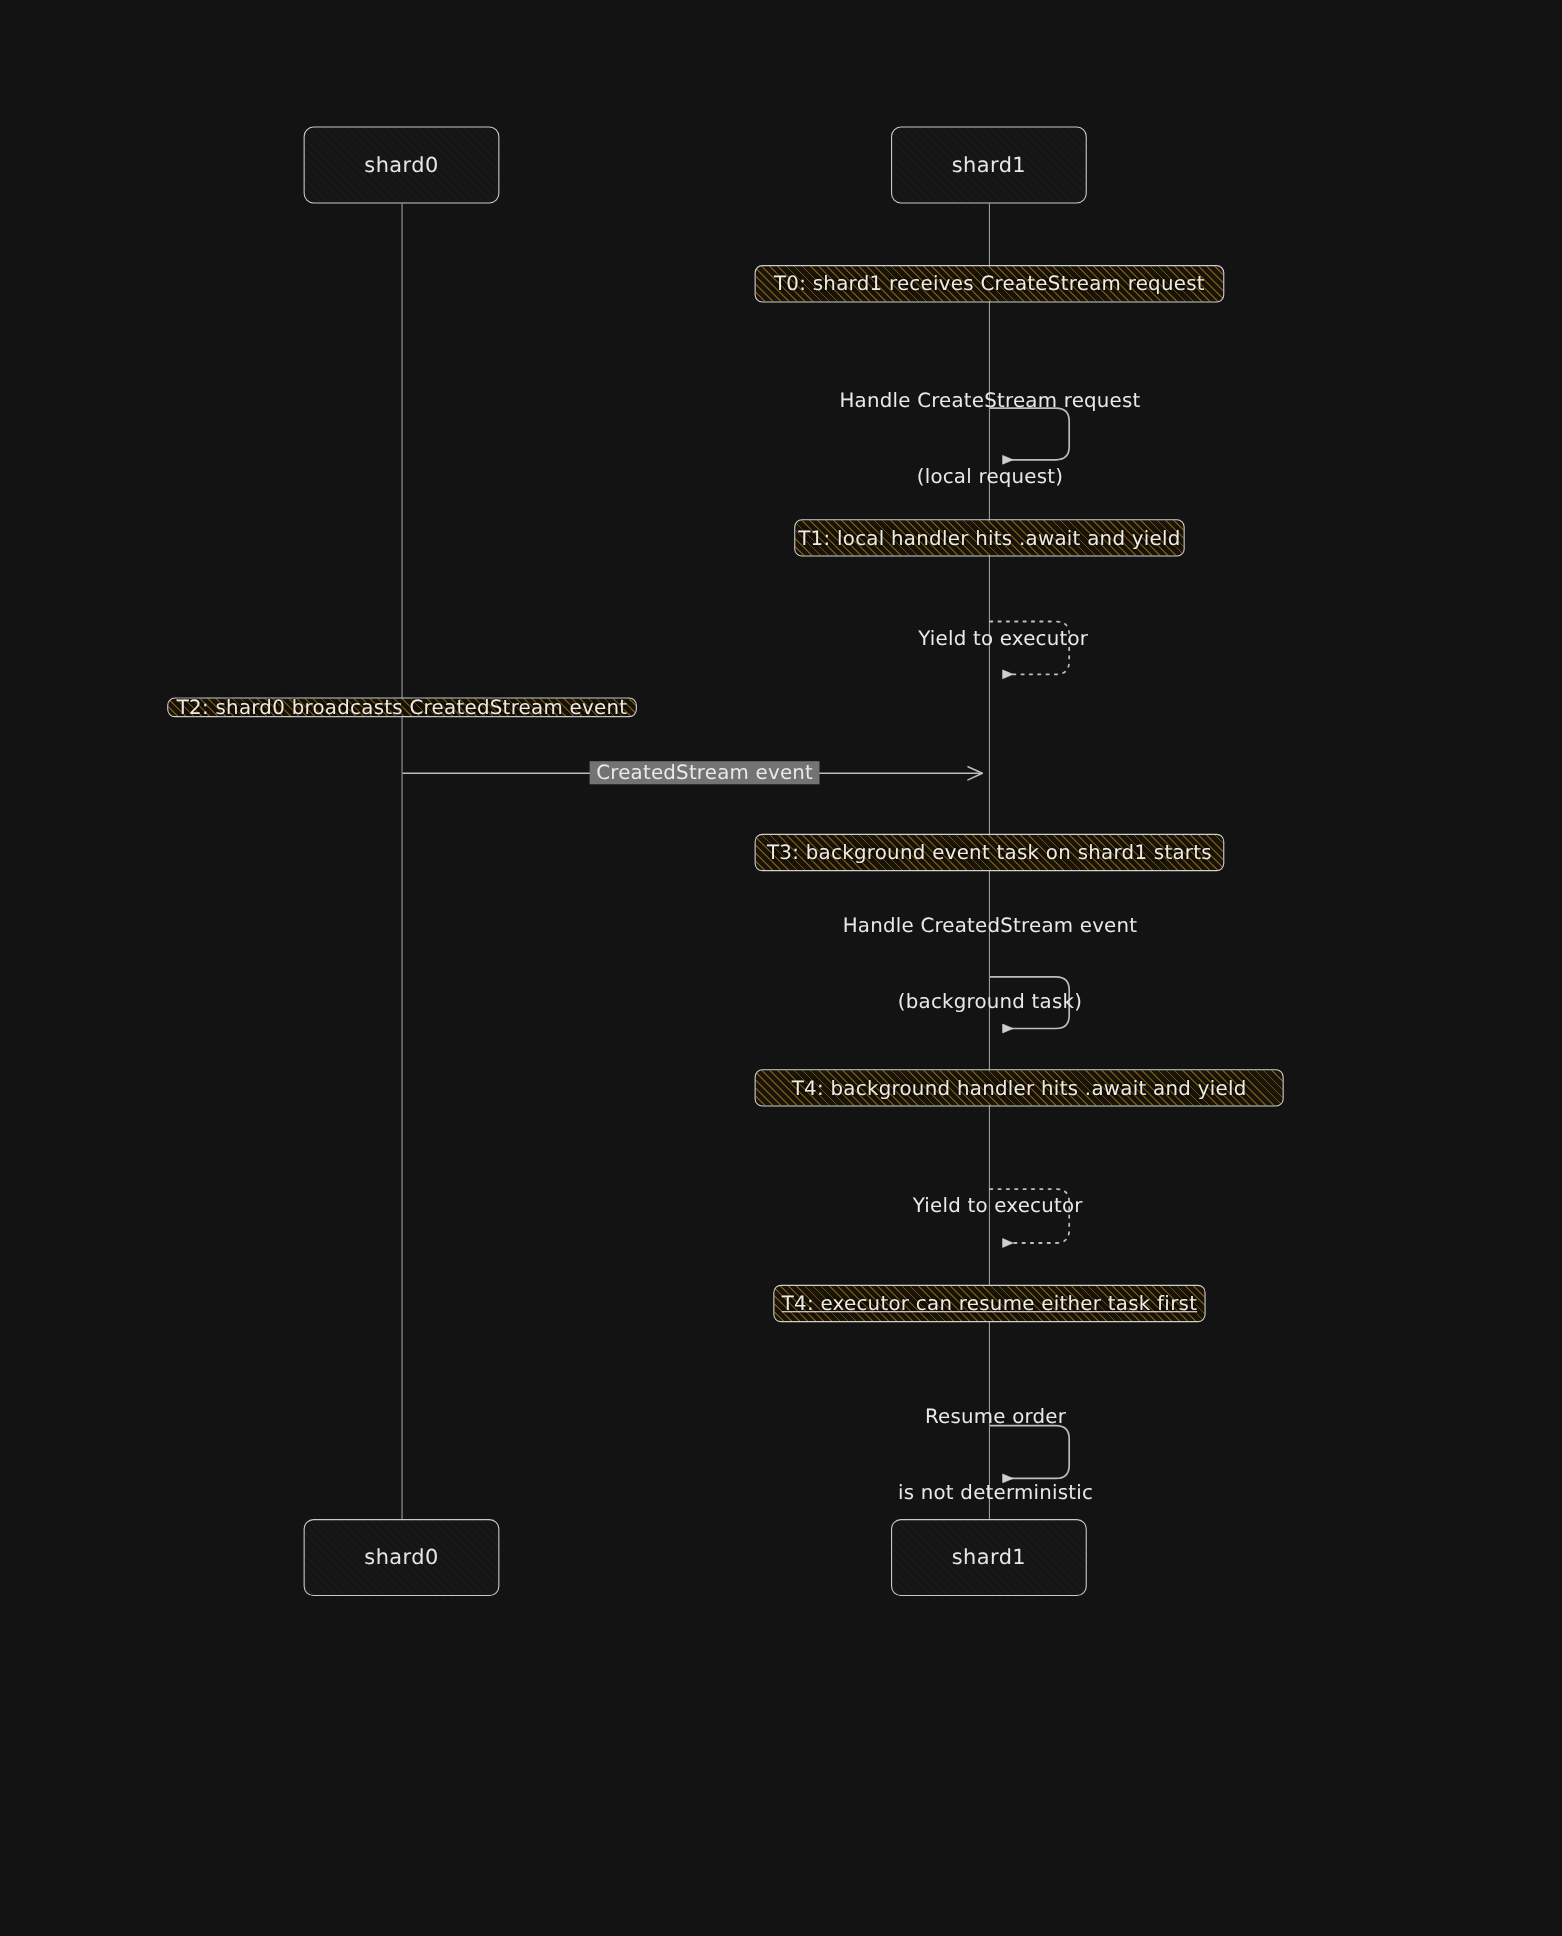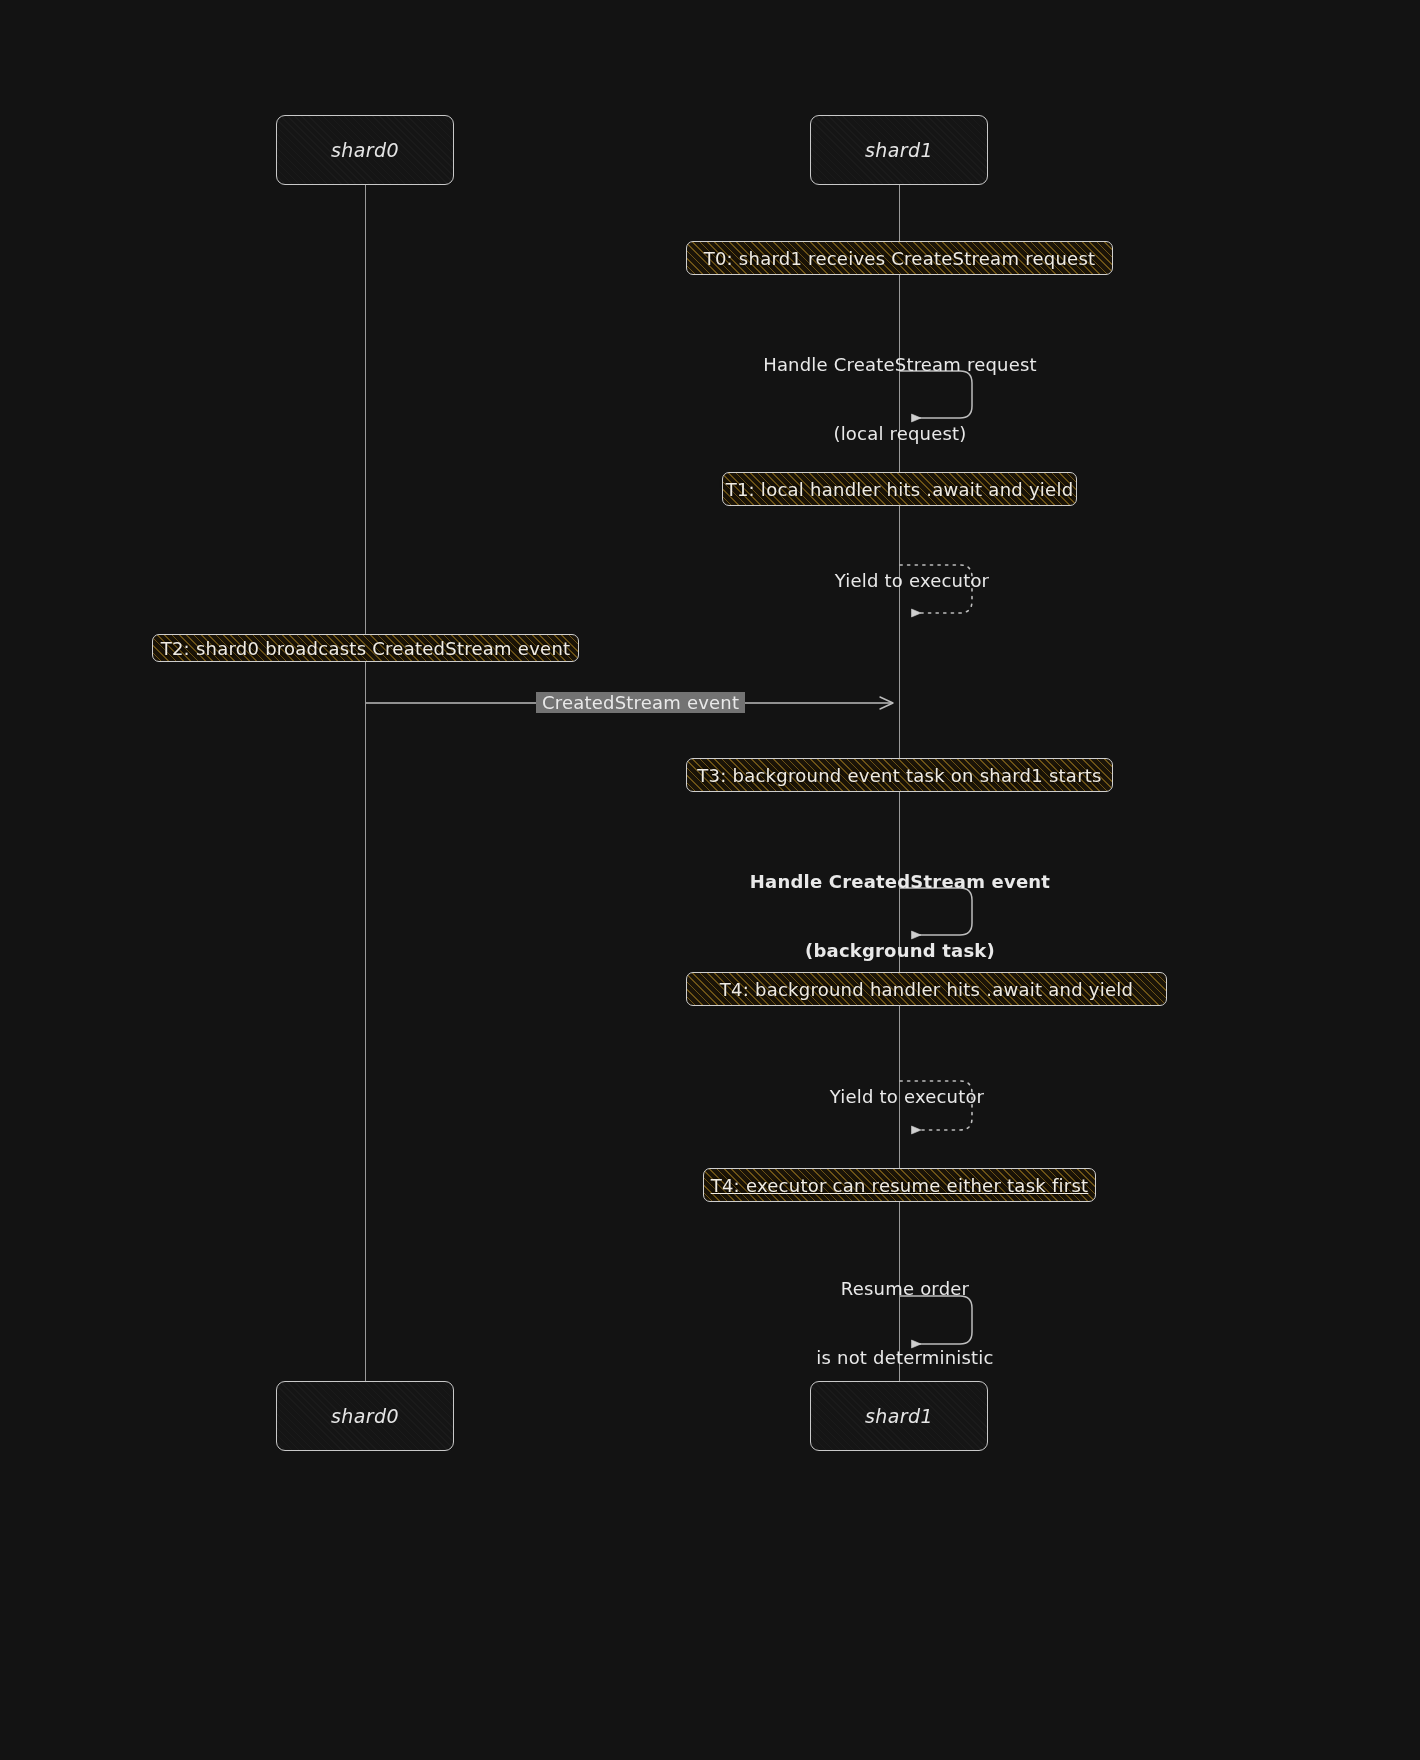--- a/index.html
+++ b/index.html
@@ -40,21 +40,20 @@
         rgba(0,0,0,0) 5px
       ),
       #151515;
     display: flex;
     align-items: center;
     justify-content: center;
     color: #e6e6e6;
     font-size: 19px;
     letter-spacing: 0.4px;
     box-sizing: border-box;
-    font-style: italic;
   }
 
   
   .note {
     position: absolute;
     border: 1.5px solid #cfcfcf;
     border-radius: 7px;
     background:
       repeating-linear-gradient(
         45deg,
@@ -172,21 +171,21 @@
   </svg>
 
   <div class="note" style="left:686px; top:241px; width:427px; height:34px;">
     <span>T0: shard1 receives CreateStream request</span>
   </div>
 
   <div class="note" style="left:722px; top:472px; width:355px; height:34px;">
     <span>T1: local handler hits .await and yield</span>
   </div>
 
-  <div class="note" style="left:152px; top:634px; width:427px; height:28px;">
+  <div class="note" style="left:152px; top:634px; width:427px; height:18px;">
     <span>T2: shard0 broadcasts CreatedStream event</span>
   </div>
 
   <div class="note" style="left:686px; top:758px; width:427px; height:34px;">
     <span>T3: background event task on shard1 starts</span>
   </div>
 
   <div class="note" style="left:686px; top:972px; width:481px; height:34px;">
     <span>T4: background handler hits .await and yield</span>
   </div>
@@ -197,21 +196,21 @@
 
   <div class="looplabel" style="left:700px; top:307px; width:400px;">
     <div>Handle CreateStream request</div>
     <div>(local request)</div>
   </div>
 
   <div class="looplabel" style="left:712px; top:523px; width:400px;">
     <div>Yield to executor</div>
   </div>
 
-  <div class="looplabel" style="left:700px; top:824px; width:400px;font-weight:bold;">
+  <div class="looplabel" style="left:700px; top:784px; width:400px;">
     <div>Handle CreatedStream event</div>
     <div>(background task)</div>
   </div>
 
   <div class="looplabel" style="left:707px; top:1039px; width:400px;">
     <div>Yield to executor</div>
   </div>
 
   <div class="looplabel" style="left:710px; top:1231px; width:390px;">
     <div>Resume order</div>

